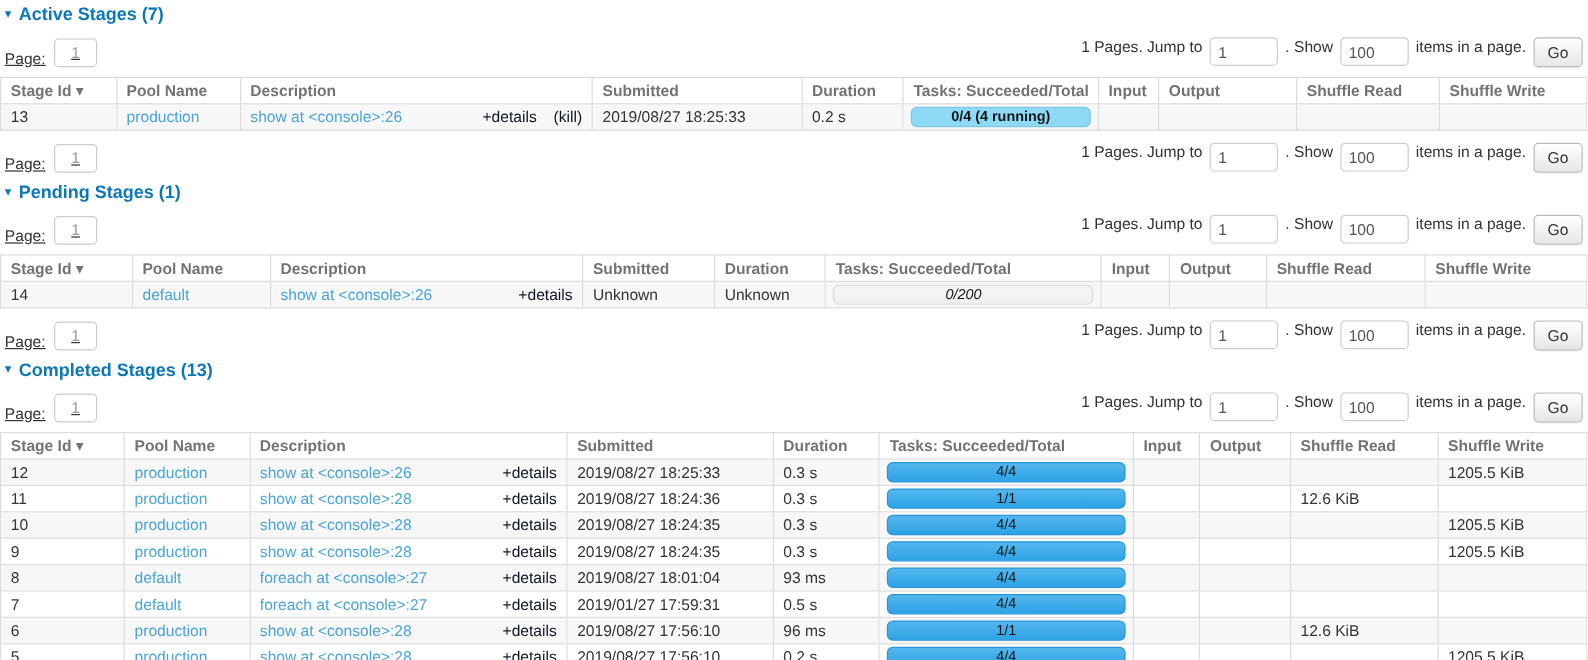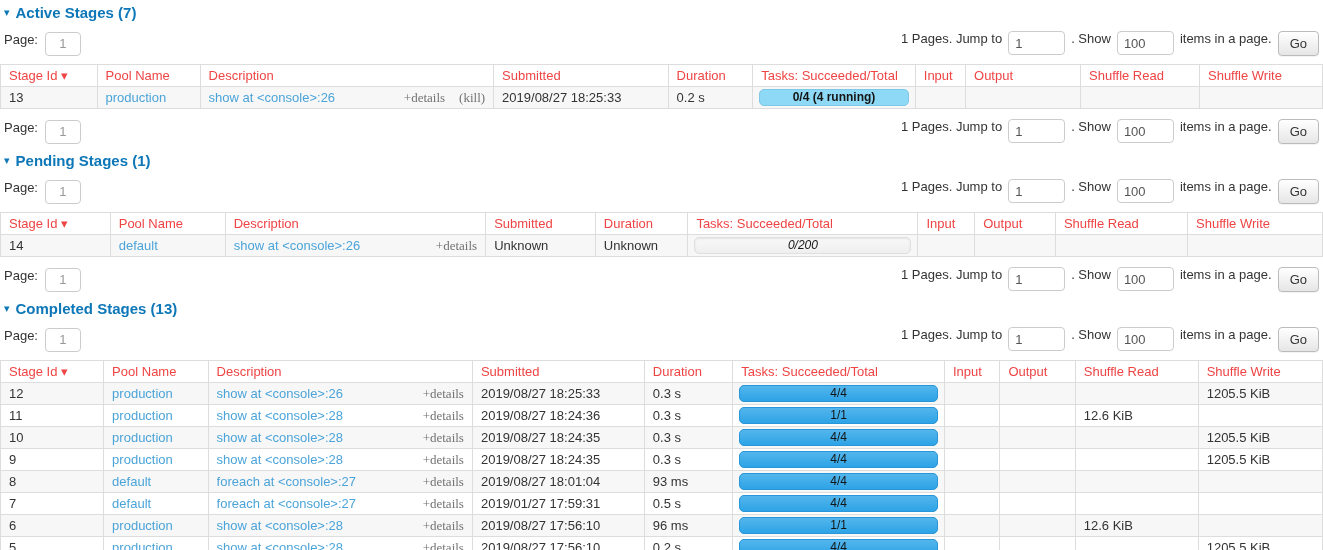--- a/index.html
+++ b/index.html
@@ -5,39 +5,39 @@
   * { box-sizing: border-box; }
   html, body { margin:0; padding:0; background:#fff; width:1323px; height:550px; overflow:hidden; }
   body { font-family:"Liberation Sans","DejaVu Sans",sans-serif; font-size:13px; color:#333; padding-top:2px; }
 
   .section-heading { display:flex; align-items:center; gap:6px; color:#0d77b8; font-weight:bold;
     font-size:15px; margin:12px 0 0 4px; cursor:pointer; }
   .section-heading:first-of-type { margin-top:2px; }
   .section-heading .arrow { font-size:11px; line-height:15px; }
 
   .pag { display:flex; justify-content:space-between; align-items:center; margin:10px 4px 8px; }
-  .pag-left { display:flex; align-items:flex-start; gap:7px; }
+  .pag-left { display:flex; align-items:flex-end; gap:7px;text-decoration:underline; }
   .pag-right { display:flex; align-items:flex-start; gap:6px; }
   input { font-family:inherit; font-size:13px; border:1px solid #ccc; border-radius:4px; height:24px; outline:none; }
   input.page-box { width:36px; text-align:center; color:#999; padding:1px 4px; }
   input.jump-box, input.show-box { width:57px; padding:1px 6px; color:#555; }
   button.go-btn { font-family:inherit; height:25px; padding:1px 11px; border:1px solid #bbb; border-radius:4px;
     background:linear-gradient(#ffffff,#e6e6e6); color:#333; font-size:13px; cursor:pointer;
     box-shadow:0 1px 1px rgba(0,0,0,.05); }
 
   table { width:100%; border-collapse:collapse; table-layout:fixed; }
   th, td { border:1px solid #ddd; padding:3px 8px; text-align:left; font-size:13px;
     line-height:15px; height:22px; overflow:hidden; white-space:nowrap; }
-  th { font-weight:normal; color:#ef4444; background:#fff; }
+  th { font-weight:bold; color:#737373; background:#fff; }
   tbody tr:nth-child(odd) { background:#f7f7f7; }
   tbody tr:nth-child(even) { background:#fff; }
   a.link { color:#4ba4d9; text-decoration:none; cursor:pointer; }
   .desc-wrap { display:flex; align-items:flex-end; gap:14px; }
   .desc-wrap a.link { flex:1; overflow:hidden; }
-  .details-link, .kill-link { color:#737373; cursor:pointer;font-family:Liberation Serif, serif; }
+  .details-link, .kill-link { color:#0f172a; cursor:pointer; }
 
   td.tasks-td { padding:2px 6px; }
   .progress { position:relative; height:17px; border-radius:5px; border:1px solid transparent; }
   .progress .plabel { position:absolute; left:0; top:0; width:100%; text-align:center;
     font-size:12px; line-height:15px; color:#151515; }
   .progress.done { background:linear-gradient(#54b6ec,#2da3e6); border-color:#2896d8; }
   .progress.running { background:#8ed9f5; border-color:#7fc7e6;font-weight:bold; }
   .progress.empty { background:linear-gradient(#f8f8f8,#efefef); border-color:#dfdfdf;
     box-shadow:inset 0 1px 2px rgba(0,0,0,.08);font-style:italic; }
 </style>

